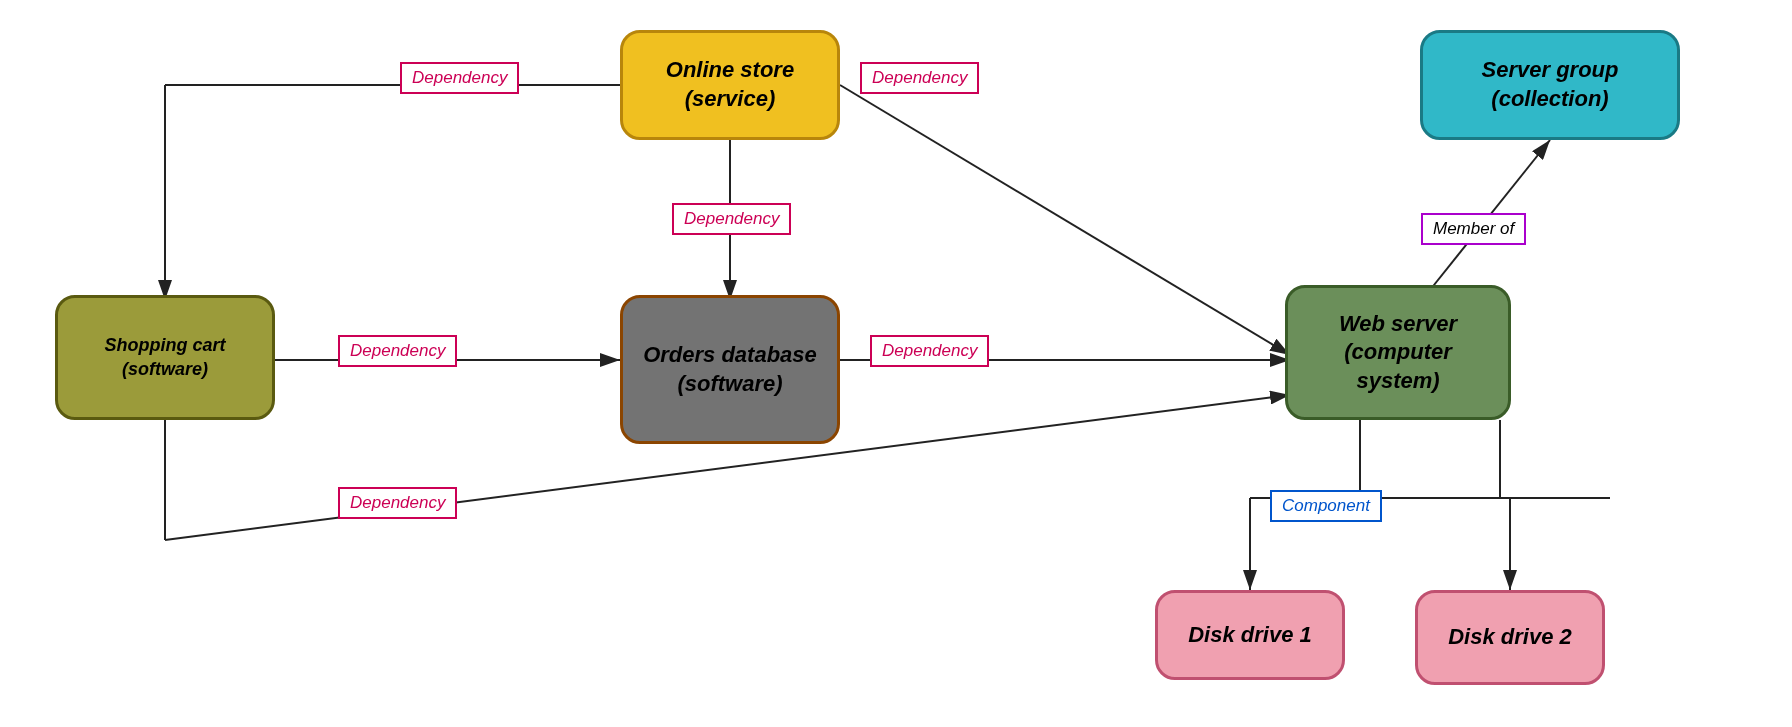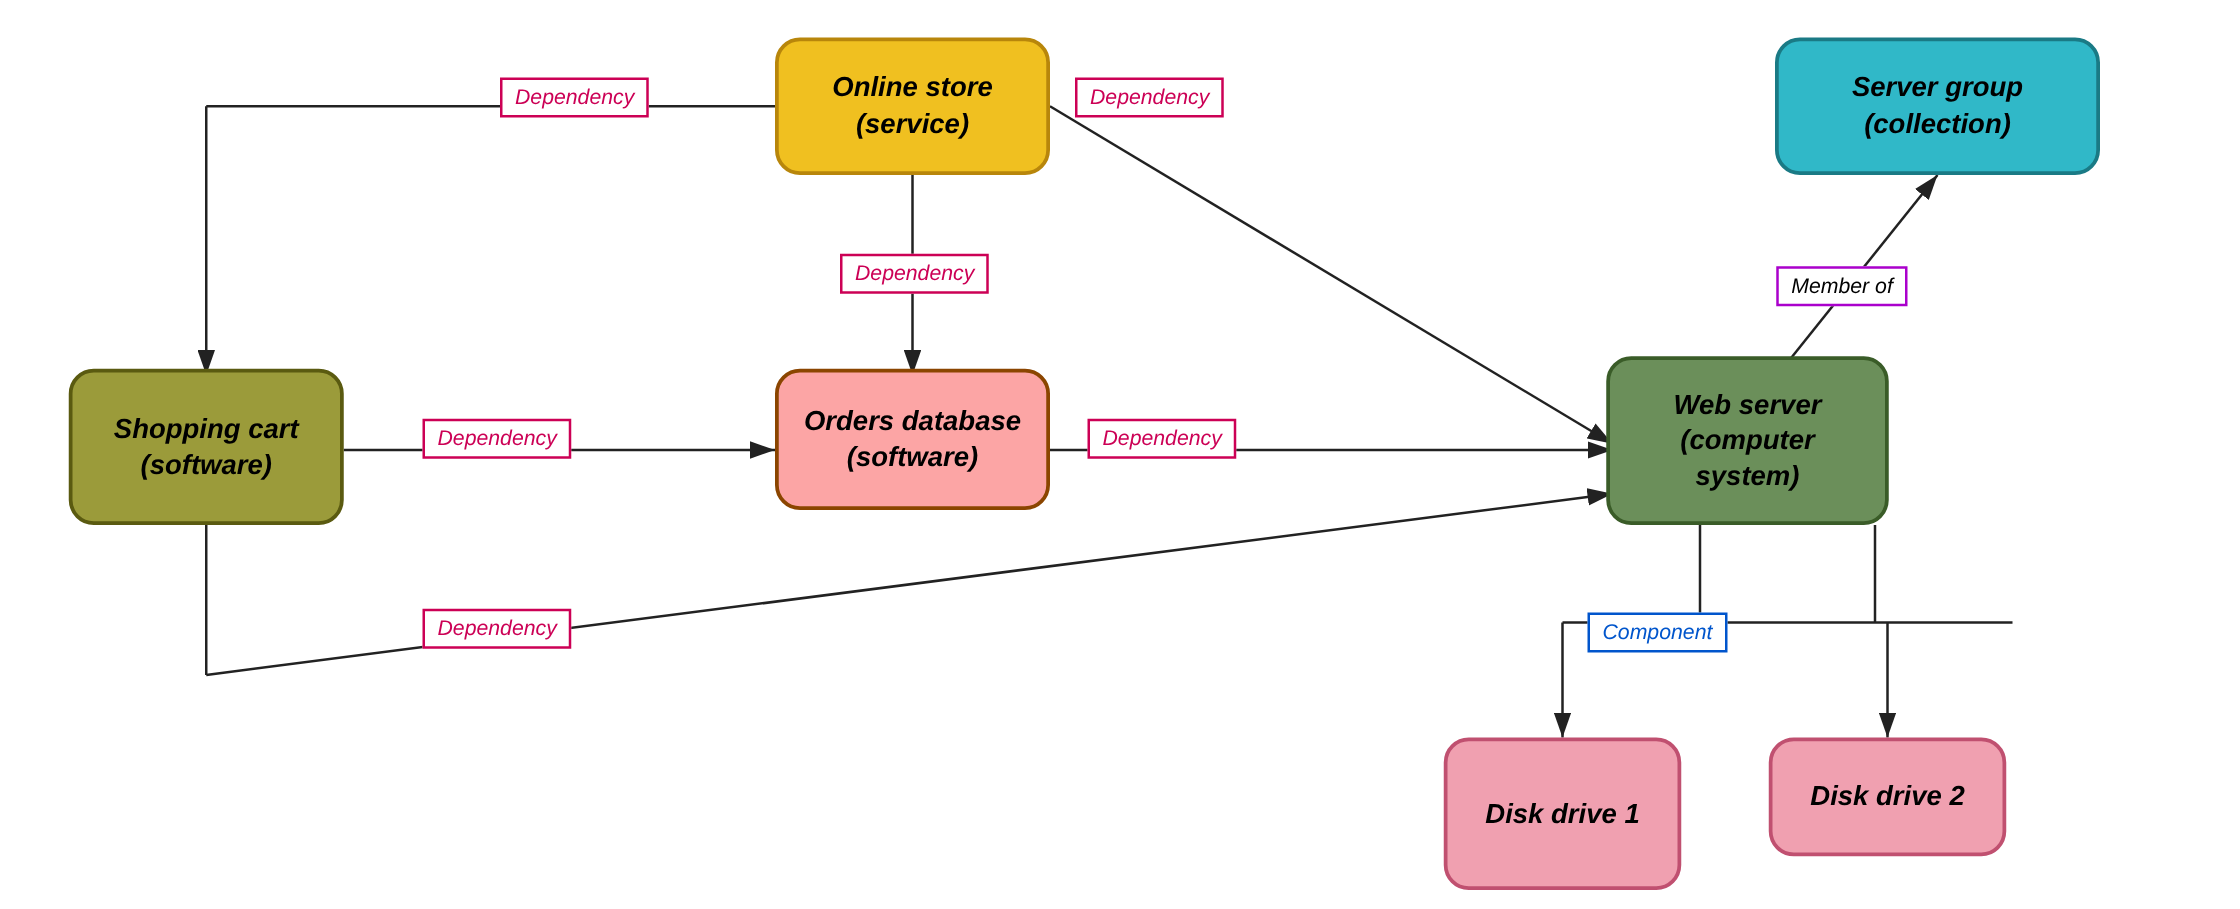--- a/index.html
+++ b/index.html
@@ -100,35 +100,35 @@
     <span style="white-space:pre-line; font-size:22px;">Online store
 (service)</span>
   </div>
 
   <div class="node" style="left:1420px; top:30px; width:260px; height:110px; background:#30B8C8; border-color:#1a7a85;align-items:center;">
     <span style="white-space:pre-line; font-size:22px;">Server group
 (collection)</span>
   </div>
 
   <div class="node" style="left:55px; top:295px; width:220px; height:125px; background:#9B9B3A; border-color:#5a5a10;">
-    <span style="white-space:pre-line; font-size:22px;">Shopping cart
+    <span style="white-space:pre-line; font-size:18px;">Shopping cart
 (software)</span>
   </div>
 
-  <div class="node" style="left:620px; top:295px; width:220px; height:113px; background:#fca5a5; border-color:#8B4500;font-style:italic;">
+  <div class="node" style="left:620px; top:295px; width:220px; height:149px; background:#737373; border-color:#8B4500;font-style:italic;">
     <span style="white-space:pre-line; font-size:22px;">Orders database
 (software)</span>
   </div>
 
   <div class="node" style="left:1285px; top:285px; width:226px; height:135px; background:#6B8F5A; border-color:#3a5c28;">
     <span style="white-space:pre-line; font-size:22px;">Web server
 (computer system)</span>
   </div>
 
-  <div class="node" style="left:1155px; top:590px; width:190px; height:122px; background:#F0A0B0; border-color:#c05070;">
+  <div class="node" style="left:1155px; top:590px; width:190px; height:90px; background:#F0A0B0; border-color:#c05070;">
     <span style="font-size:22px;">Disk drive 1</span>
   </div>
 
   <div class="node" style="left:1415px; top:590px; width:190px; height:95px; background:#F0A0B0; border-color:#c05070;">
     <span style="font-size:22px;">Disk drive 2</span>
   </div>
 
   <div class="label-box" style="left:400px; top:62px; border-color:#cc0055; color:#cc0055;">
     <span>Dependency</span>
   </div>

